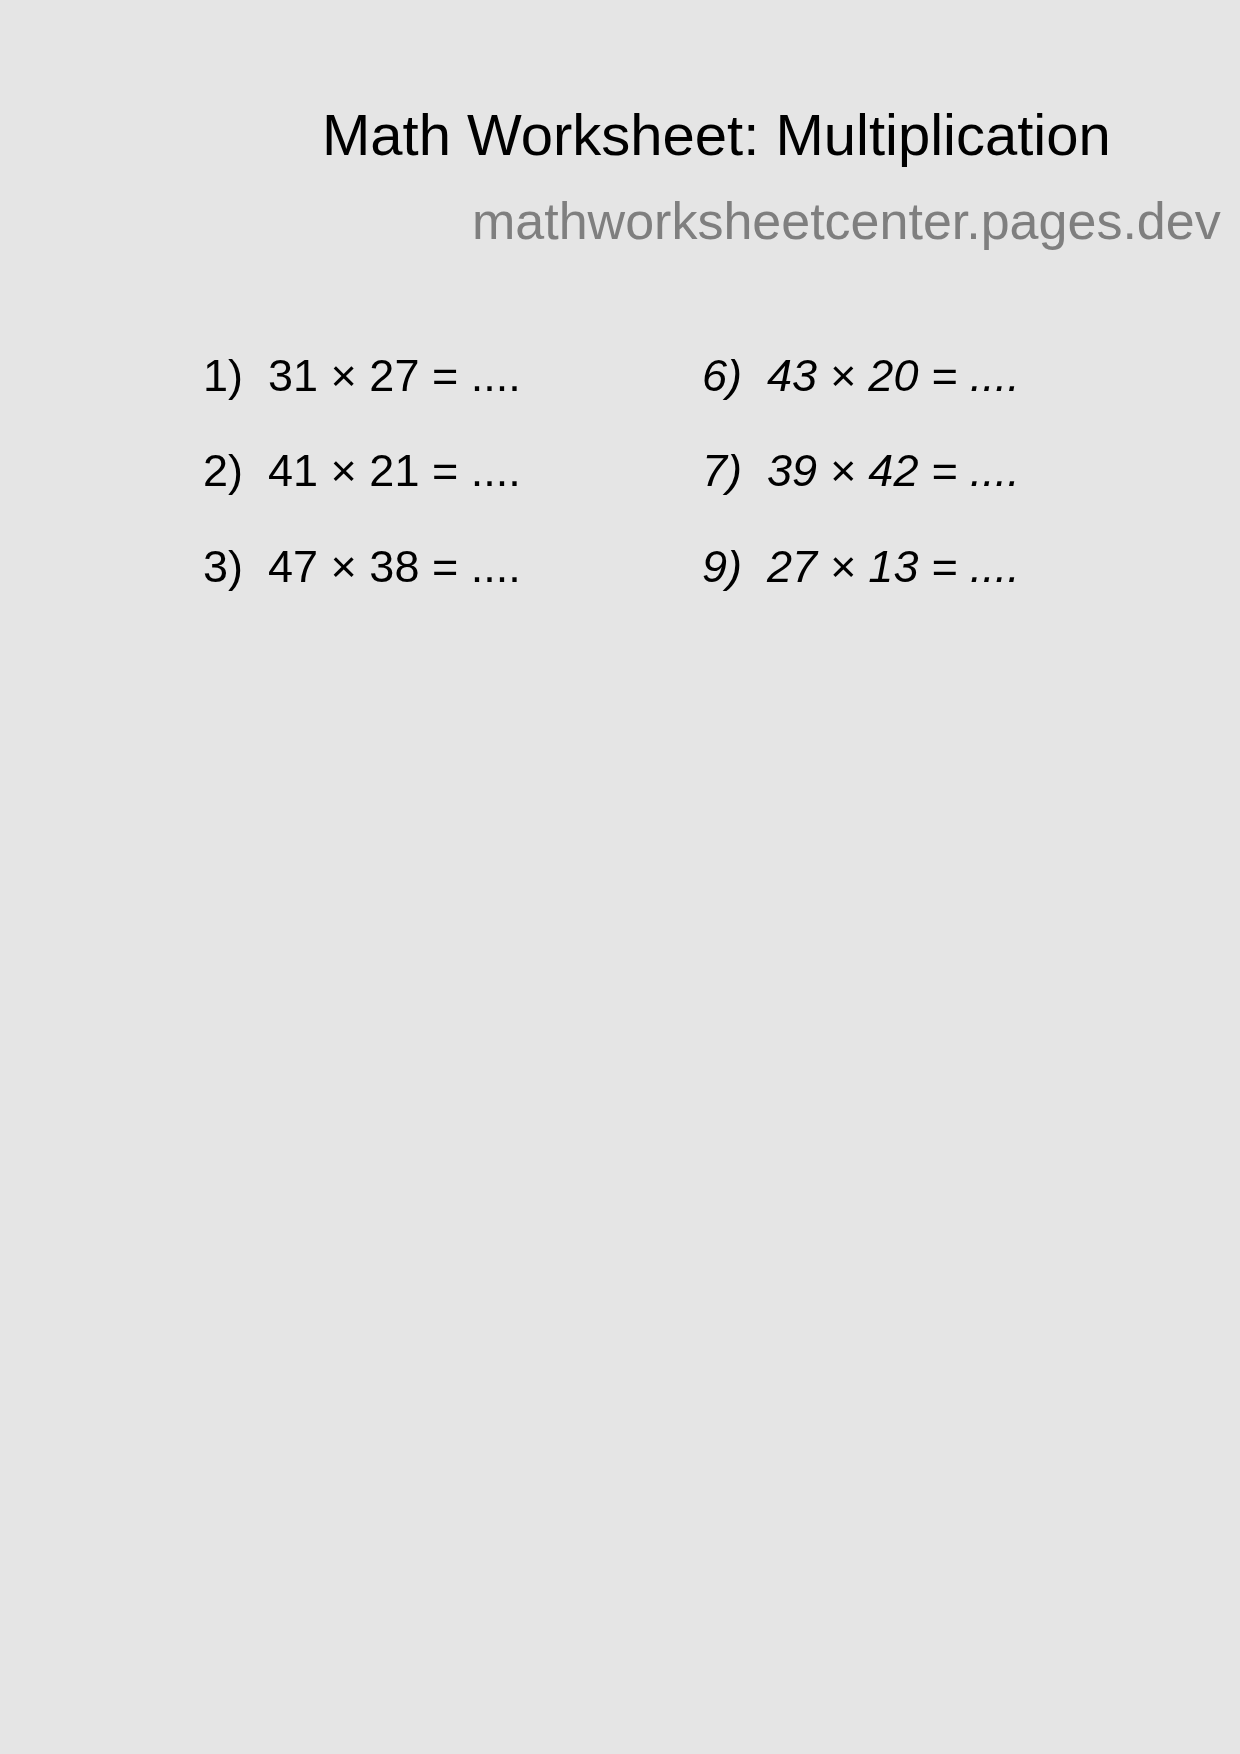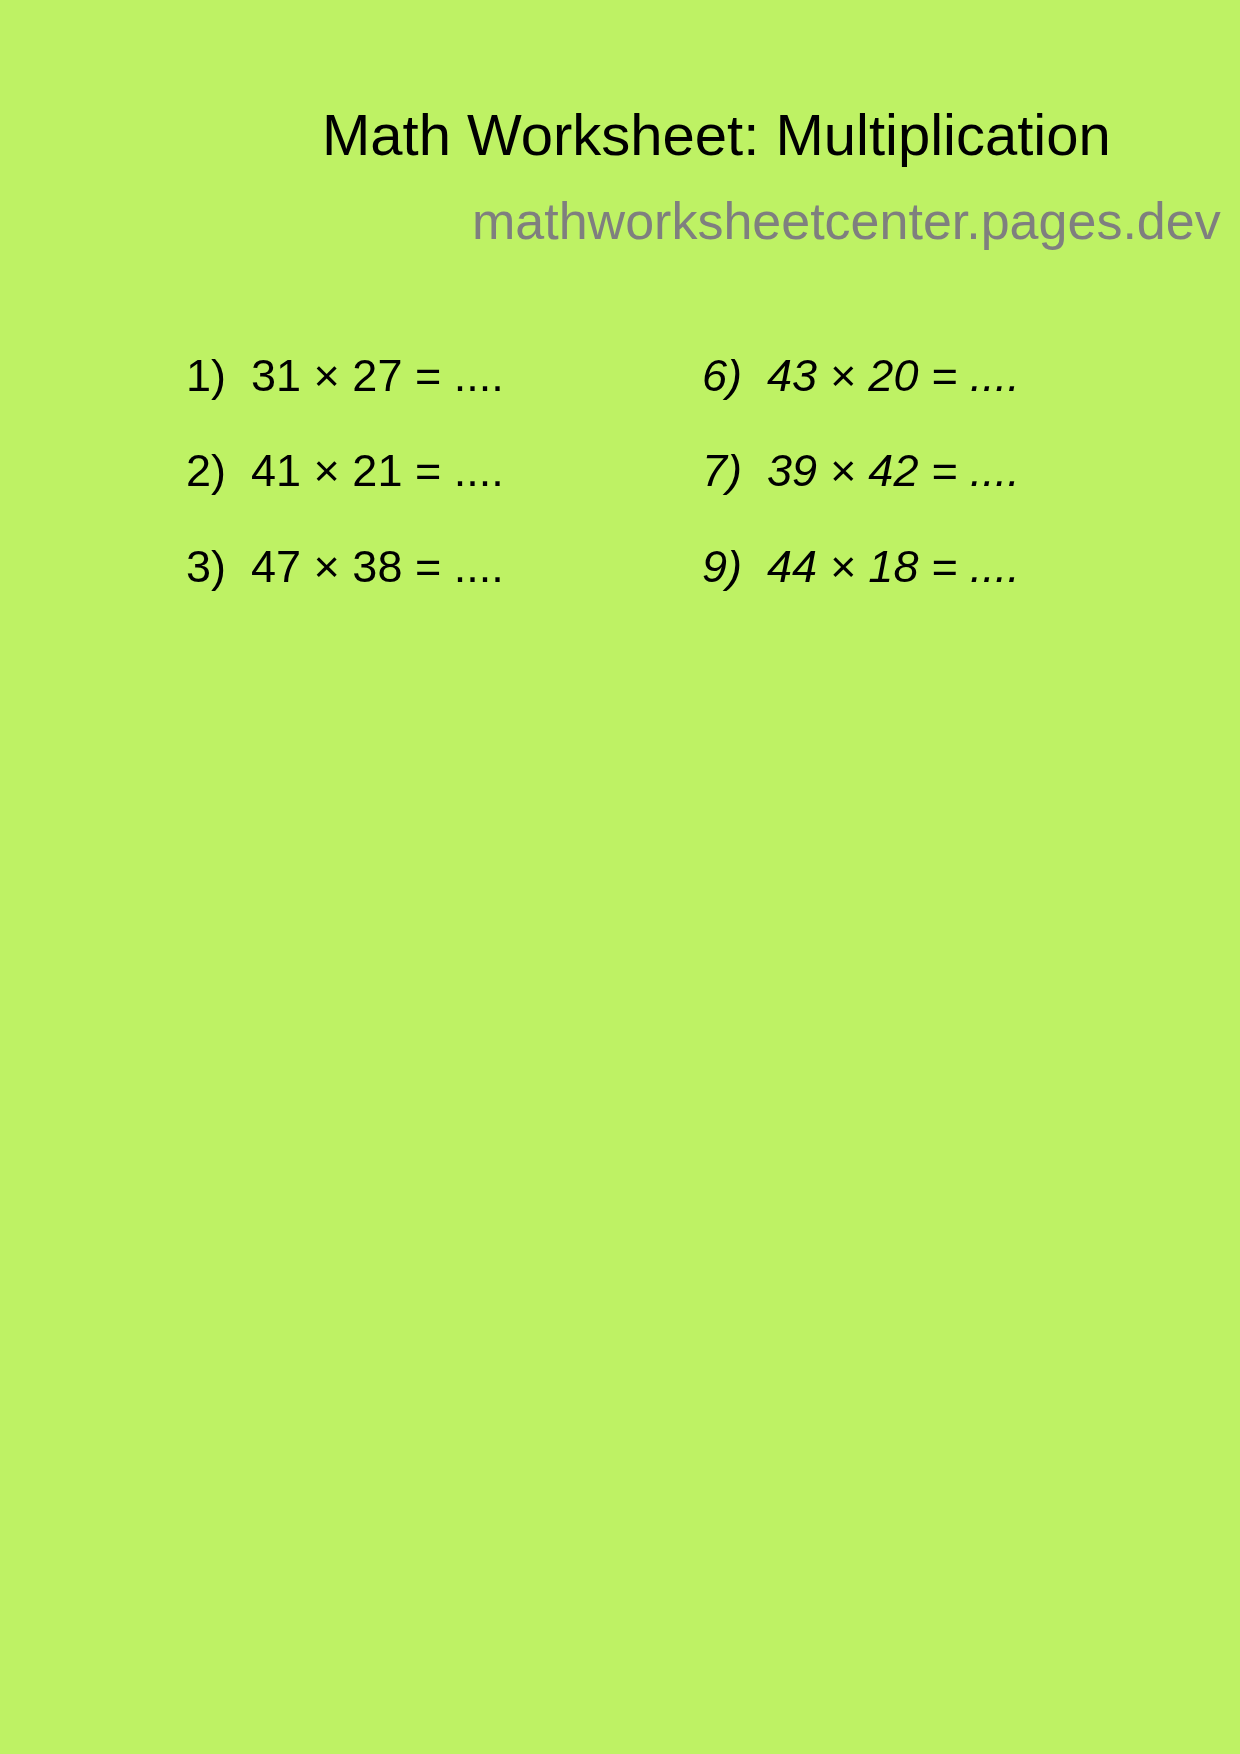--- a/index.html
+++ b/index.html
@@ -13,21 +13,21 @@
       position: relative;
       overflow: hidden;
       font-family: "Liberation Sans", sans-serif;
       color: #000000;
     }
     .page {
       position: absolute;
       left: 0; top: 0;
       width: 1240px;
       height: 1754px;
-      background: #bef264;
+      background: #e5e5e5;
     }
     .title {
       position: absolute;
       left: 322px;
       top: 106px;
       font-size: 58px;
       line-height: 58px;
       white-space: nowrap;
       color: #000000;
       margin: 0;
@@ -45,21 +45,21 @@
     .problems {
       position: absolute;
       top: 328px;
       left: 0;
       width: 1240px;
     }
     .column {
       position: absolute;
       top: 0;
     }
-    .column.left { left: 186px; }
+    .column.left { left: 203px; }
     .column.right { left: 702px; font-style: italic; }
     .problem {
       font-size: 45px;
       line-height: 95.3px;
       height: 95.3px;
       white-space: pre;
       color: #000000;
     }
   </style>
 </head>
@@ -71,16 +71,16 @@
 
   <div class="problems">
     <div class="column left">
       <div class="problem">1)  31 × 27 = ....</div>
       <div class="problem">2)  41 × 21 = ....</div>
       <div class="problem">3)  47 × 38 = ....</div>
     </div>
     <div class="column right">
       <div class="problem">6)  43 × 20 = ....</div>
       <div class="problem">7)  39 × 42 = ....</div>
-      <div class="problem">9)  44 × 18 = ....</div>
+      <div class="problem">9)  27 × 13 = ....</div>
     </div>
   </div>
 </div>
 
 </body></html>

